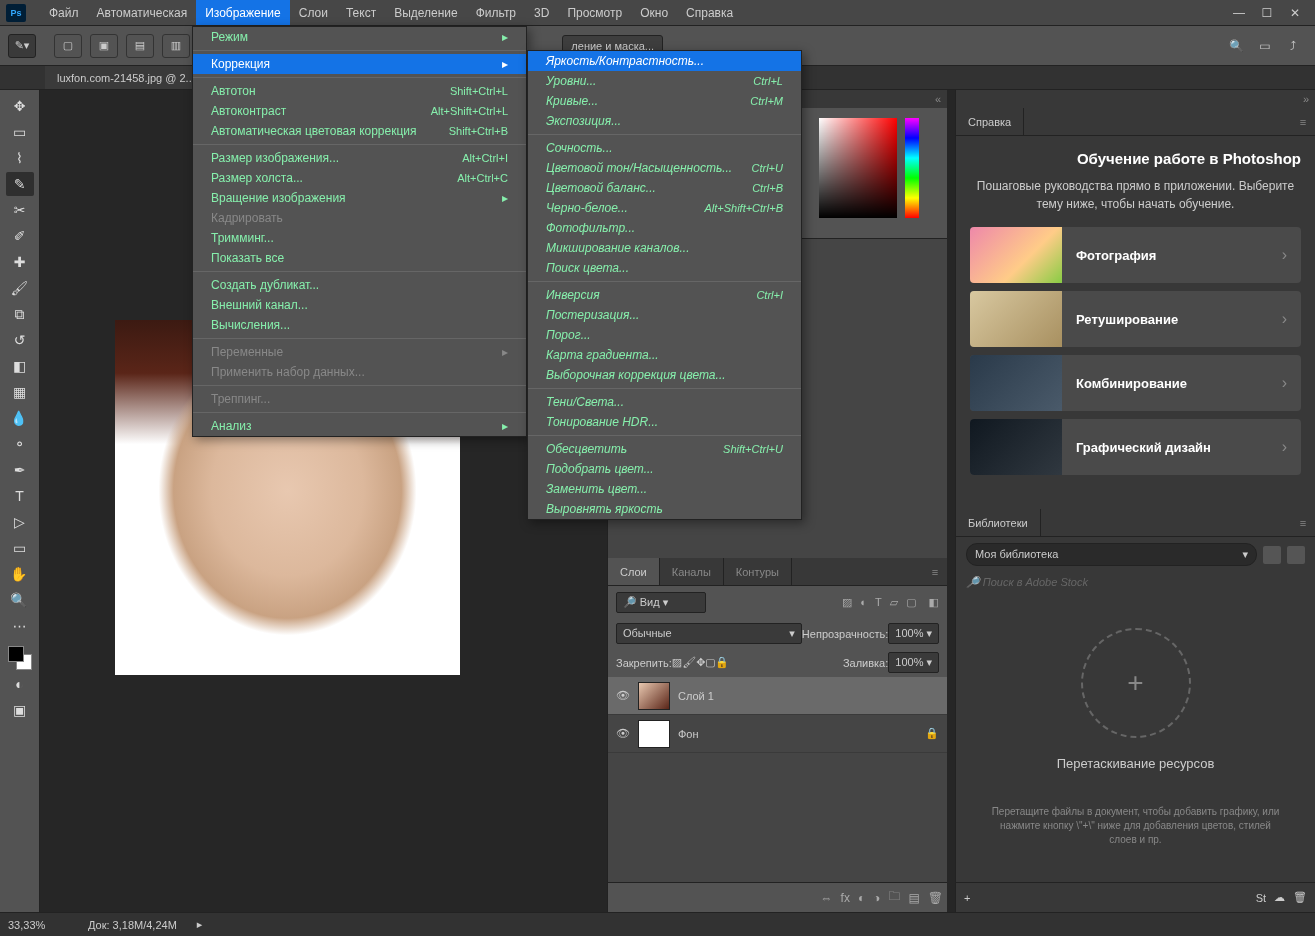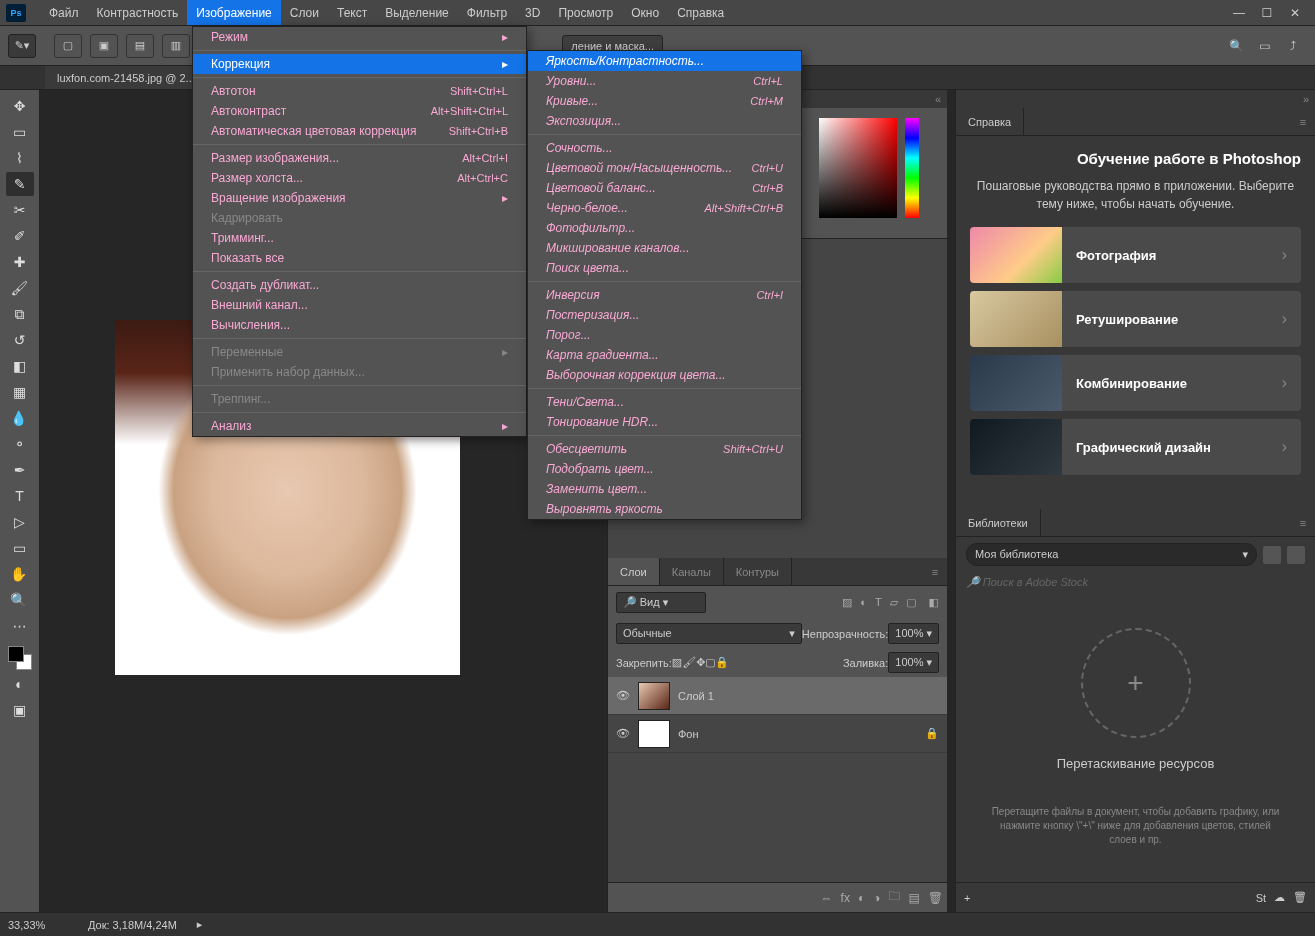--- a/index.html
+++ b/index.html
@@ -87,42 +87,42 @@
 .layers-list { flex: 1; background: #454545; }
 .layer { height: 38px; display: flex; align-items: center; padding: 0 8px; gap: 8px; border-bottom: 1px solid #3a3a3a; }
 .layer.sel { background: #6a6a6a; }
 .eye { width: 14px; text-align: center; }
 .layer-thumb { width: 32px; height: 28px; background: #fff; border: 1px solid #222; }
 .layer-name { font-size: 11px; }
 .layers-foot { height: 30px; border-top: 1px solid #222; display: flex; align-items: center; justify-content: flex-end; padding: 0 4px; gap: 8px; color: #aaa; font-size: 12px; }
 
 
 .menu { position: absolute; background: #535353; border: 1px solid #222; box-shadow: 3px 3px 10px rgba(0,0,0,.4); z-index: 100; min-width: 335px; }
-.menu-item { height: 20px; padding: 0 18px; display: flex; align-items: center; font-size: 12px; color: #f9a8d4; position: relative; }
+.menu-item { height: 20px; padding: 0 18px; display: flex; align-items: center; font-size: 12px; color: #86efac; position: relative; }
 .menu-item.disabled { color: #888; }
 .menu-item.hl { background: #1473e6; color: #fff; }
 .menu-item .short { margin-left: auto; font-size: 11px; }
 .menu-item .arrow { margin-left: auto; }
 .menu-sep { height: 1px; background: #666; margin: 3px 0; }
 
 .submenu { left: 527px; top: 50px; min-width: 275px; font-style: italic; }
 .mainmenu { left: 192px; top: 26px; }
 
 
 .statusbar { position: absolute; bottom: 0; left: 0; right: 0; height: 24px; background: #323232; border-top: 1px solid #222; display: flex; align-items: center; padding: 0 8px; font-size: 11px; gap: 20px; }
 .statusbar .zoom { width: 60px; }
 </style>
 </head>
 <body>
 
 <div class="menubar">
   <div class="ps-logo">Ps</div>
   <div id="menubar-items" style="display: flex; height: 100%;">
       <div class="menubar-item">Файл</div>
-      <div class="menubar-item">Контрастность</div>
+      <div class="menubar-item">Автоматическая</div>
       <div class="menubar-item open">Изображение</div>
       <div class="menubar-item">Слои</div>
       <div class="menubar-item">Текст</div>
       <div class="menubar-item">Выделение</div>
       <div class="menubar-item">Фильтр</div>
       <div class="menubar-item">3D</div>
       <div class="menubar-item">Просмотр</div>
       <div class="menubar-item">Окно</div>
       <div class="menubar-item">Справка</div>
     </div>

